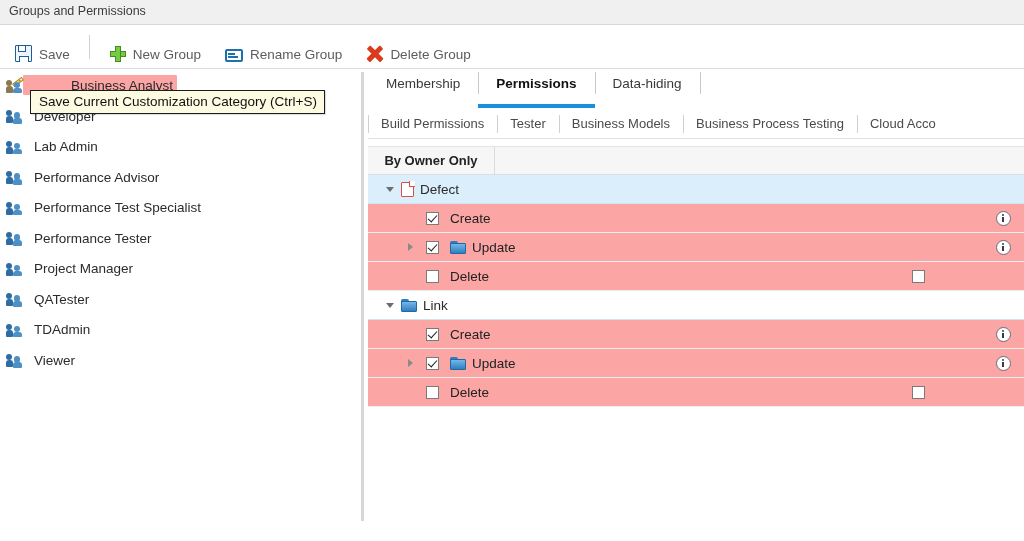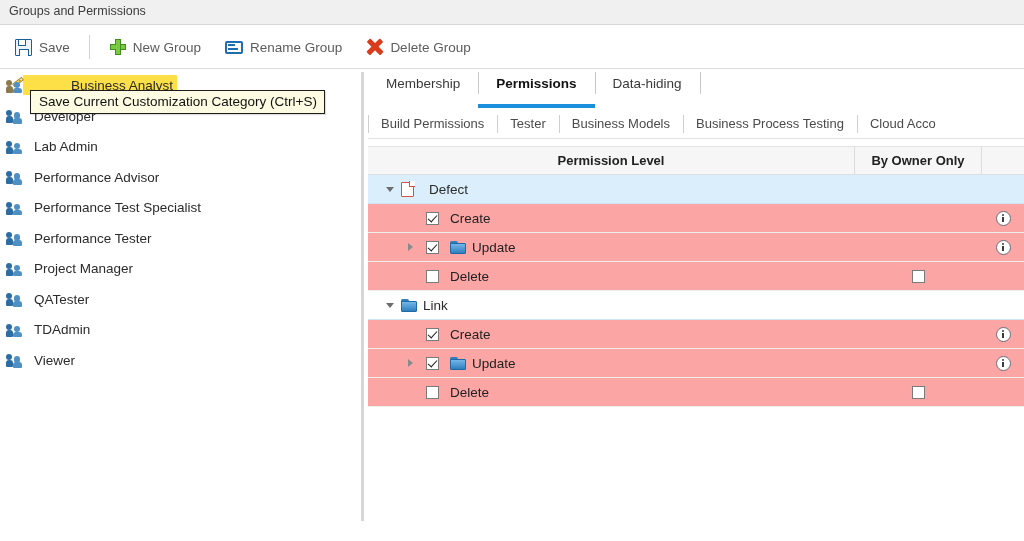--- a/index.html
+++ b/index.html
@@ -23,21 +23,21 @@
   }
 
   
   .toolbar {
     position: absolute; left: 0; top: 26px; width: 1024px; height: 43px;
     background: #ffffff;
     border-bottom: 1px solid #dcdcdc;
     display: flex; align-items: center;
   }
   .tb-btn {
-    display: flex; align-items: center; gap: 7px;
+    display: flex; align-items: flex-end; gap: 7px;
     height: 30px; padding: 0 9px; margin-left: 6px;
     cursor: default; white-space: nowrap;
   }
   .tb-btn .lbl { font-size: 13.5px; color: #5c5c5c; }
   .tb-sep {
     width: 1px; height: 24px; background: #d2d2d2; margin: 0 5px 0 10px;
   }
 
   
   .ico { position: relative; display: inline-block; flex: 0 0 auto; }
@@ -86,21 +86,21 @@
   }
   .splitter {
     position: absolute; left: 361px; top: 72px; width: 3px; height: 449px;
     background: #d6d6d6;
   }
   .grp-row {
     position: absolute; left: 0; width: 356px; height: 30.5px;
     display: flex; align-items: center; padding-left: 6px; cursor: default;
   }
   .grp-row .gname { font-size: 13.5px; color: #2b2b2b; margin-left: 9px; }
-  .grp-row.selected .gname-wrap { background: #fde047; padding-left: 39px; }
+  .grp-row.selected .gname-wrap { background: #fca5a5; padding-left: 39px; }
   .gname-wrap { padding: 1px 4px 1px 2px; border-radius: 1px; }
 
   
   .ico-group { width: 17px; height: 15px; flex: 0 0 auto; }
   .ico-group .head {
     border-radius: 50%;
   }
   .pA .head { left: 0px; top: 1px; width: 6px; height: 6px; background: #2e6da4; }
   .pA .body { left: -0.5px; top: 7px; width: 7.5px; height: 7px; background: #2e6da4;
                border-radius: 3px 3px 1px 1px; }
@@ -345,35 +345,34 @@
     <div class="tabs-sub" id="tabs-sub">
         <div class="stab"><span>Build Permissions</span></div>
         <div class="stab"><span>Tester</span></div>
         <div class="stab"><span>Business Models</span></div>
         <div class="stab"><span>Business Process Testing</span></div>
         <div class="stab"><span>Cloud Acco</span></div>
       </div>
 
     <div class="table">
       <div class="thead">
-        <div class="th col-perm">Permission Level</div>
         <div class="th col-owner">By Owner Only</div>
         <div class="th col-info"></div>
       </div>
       <div id="tbody">
           <div class="trow group-row" style="background: rgb(218, 238, 251);">
             <div class="cell-perm">
               <span style="width: 18px; flex: 0 0 auto;"></span>
               <span class="twisty-down"></span>
               <span style="width: 7px; flex: 0 0 auto;"></span>
               <span class="ico-doc">
                 <span class="page"></span>
                 <span class="fold"></span>
               </span>
-              <span class="lbl-group" style="margin-left: 15px;">Defect</span>
+              <span class="lbl-group" style="margin-left: 6px;">Defect</span>
             </div>
             <div class="cell-owner"></div>
             <div class="cell-info"></div>
           </div>
           <div class="trow">
             <div class="cell-perm">
               <span style="width: 58px; flex: 0 0 auto;"></span>
               <span class="cb checked"></span>
               <span style="width: 11px; flex: 0 0 auto;"></span>
               <span class="lbl-item">Create</span>

